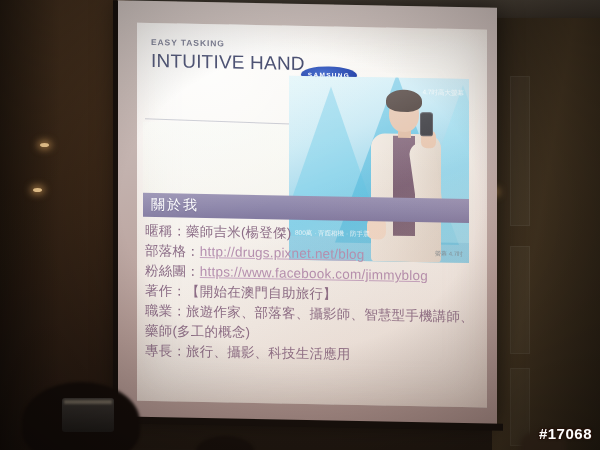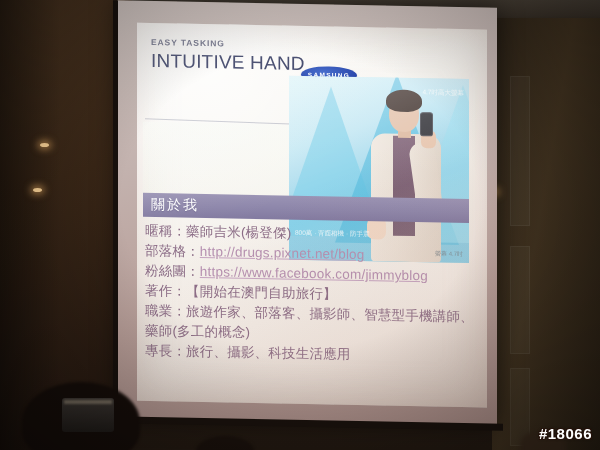--- a/index.html
+++ b/index.html
@@ -253,14 +253,14 @@
   </div>
 
   <div id="head-silhouette"></div>
   <div id="device"></div>
   <div id="device-glint"></div>
   <div id="head2"></div>
   <div id="head3"></div>
 
   <div id="vignette"></div>
 
-  <div id="watermark">#18066</div>
+  <div id="watermark">#17068</div>
 </div>
 
 </body></html>

